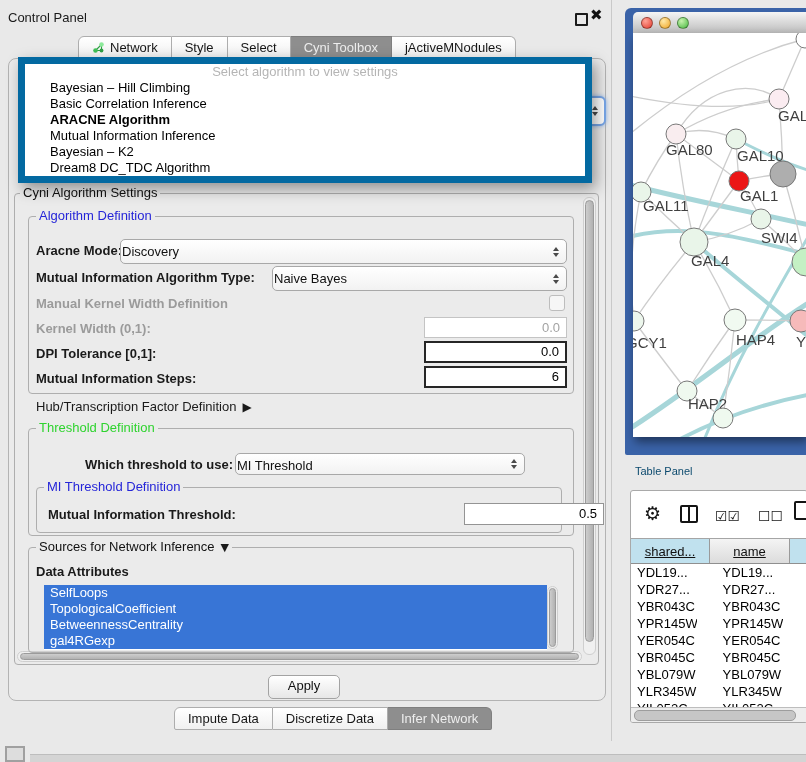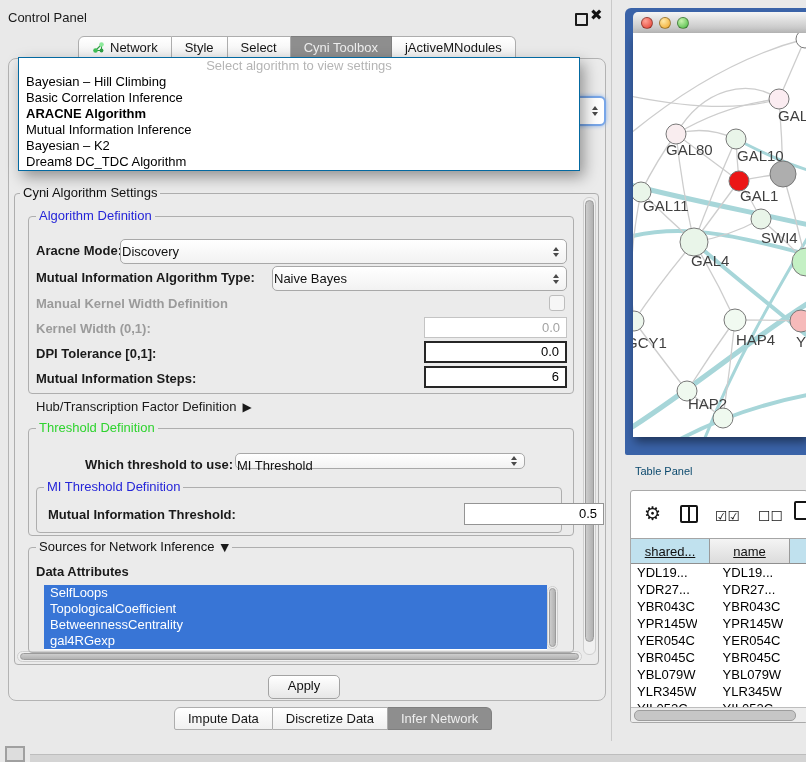--- a/index.html
+++ b/index.html
@@ -24,24 +24,24 @@
   .tab.selected{background:#8e8e8e;color:#eeeeee;border-color:#7f7f7f;}
   .tabicon{display:flex;align-items:center;}
 
   
   #pane{left:8px;top:58px;width:598px;height:643px;background:#ebebeb;border:1px solid #b3b3b3;border-radius:8px;box-sizing:border-box;}
   #cp-right-border{left:611px;top:0;width:1px;height:741px;background:#c9c9c9;}
 
   
   #combo-fragment{left:556px;top:96px;width:46px;height:26px;background:#fff;border:2px solid #78a6e8;
                   border-radius:6px;box-shadow:0 0 4px #8ab2ea;z-index:5;}
-  #algo-dropdown{left:18px;top:57px;width:560px;background:#ffffff;border:1px solid #0369a1;
+  #algo-dropdown{left:18px;top:57px;width:560px;background:#ffffff;border:7px solid #0369a1;
                  box-shadow:4px 6px 14px rgba(0,0,0,.38);z-index:40;}
   .dd-prompt{height:16px;line-height:16px;text-align:center;color:#b5b5b5;font-size:13px;}
-  .dd-item{height:16px;line-height:16px;padding-left:7px;font-size:13px;color:#000;}
+  .dd-item{height:16px;line-height:16px;padding-left:25px;font-size:13px;color:#000;}
   .dd-item.bold{font-weight:bold;}
 
   
   .group{position:absolute;border:1px solid #aeaeae;border-radius:4px;}
   .gtitle{position:absolute;background:#ebebeb;padding:0 3px;font-size:13px;line-height:14px;white-space:nowrap;}
   .t-blue{color:#2525d8;}
   .t-green{color:#2fd32f;}
   .lbl{position:absolute;font-size:13px;font-weight:bold;color:#1a1a1a;white-space:nowrap;}
   .lbl.gray{color:#9b9b9b;}
   .lbl.plain{font-weight:normal;}
@@ -209,21 +209,21 @@
   <div class="field strong" style="left:424px;top:366px;width:143px;height:22px;">6</div>
 
   <div class="lbl plain" style="left:36px;top:399px;">
     <span>Hub/Transcription Factor Definition</span><span class="tri uni" style="font-size:12px;">▶</span>
   </div>
 
   <div class="group" style="left:28px;top:428px;width:544px;height:106px;"></div>
   <div class="gtitle t-green" style="left:36px;top:421px;">Threshold Definition</div>
 
   <div class="lbl" style="left:85px;top:457px;">Which threshold to use:</div>
-  <div class="combo" style="left:235px;top:453px;width:290px;height:16px;">
+  <div class="combo" style="left:235px;top:453px;width:290px;height:22px;">
     <span>MI Threshold</span>
     <span class="arr">
         <i class="up"></i>
         <i class="dn"></i>
       </span>
   </div>
 
   <div class="group" style="left:36px;top:487px;width:524px;height:44px;"></div>
   <div class="gtitle t-blue" style="left:44px;top:480px;">MI Threshold Definition</div>
 

